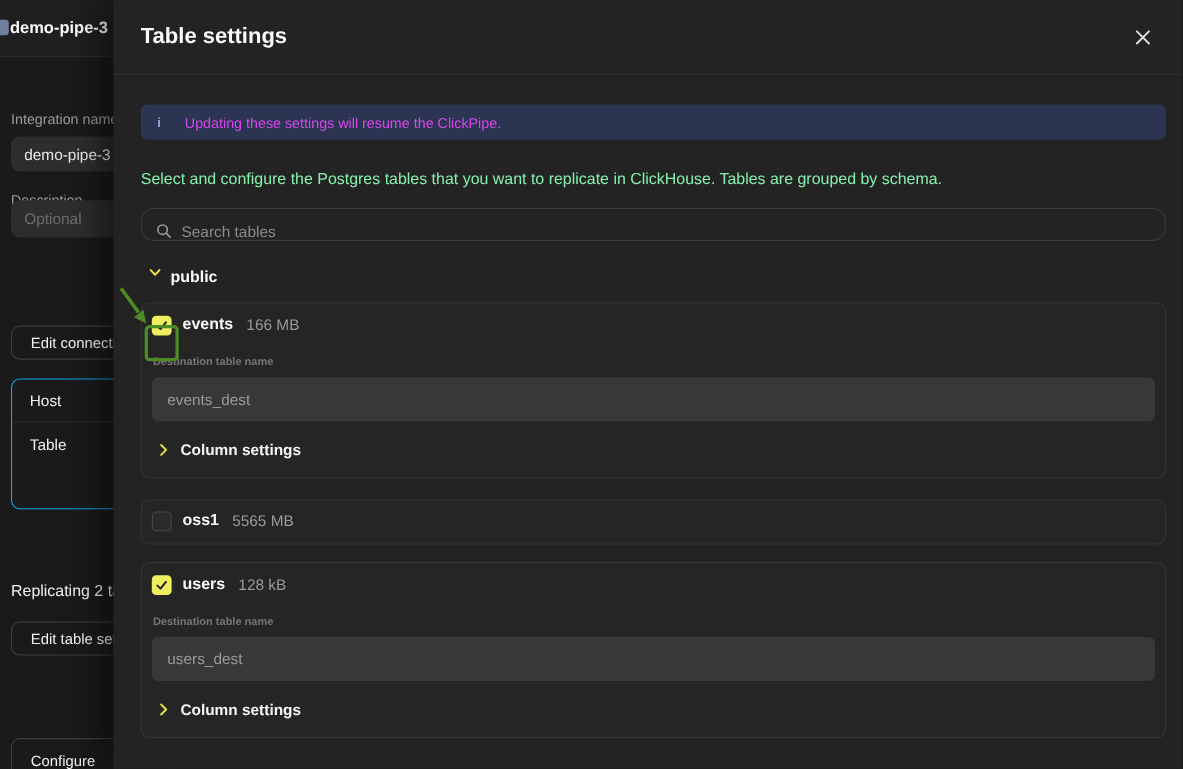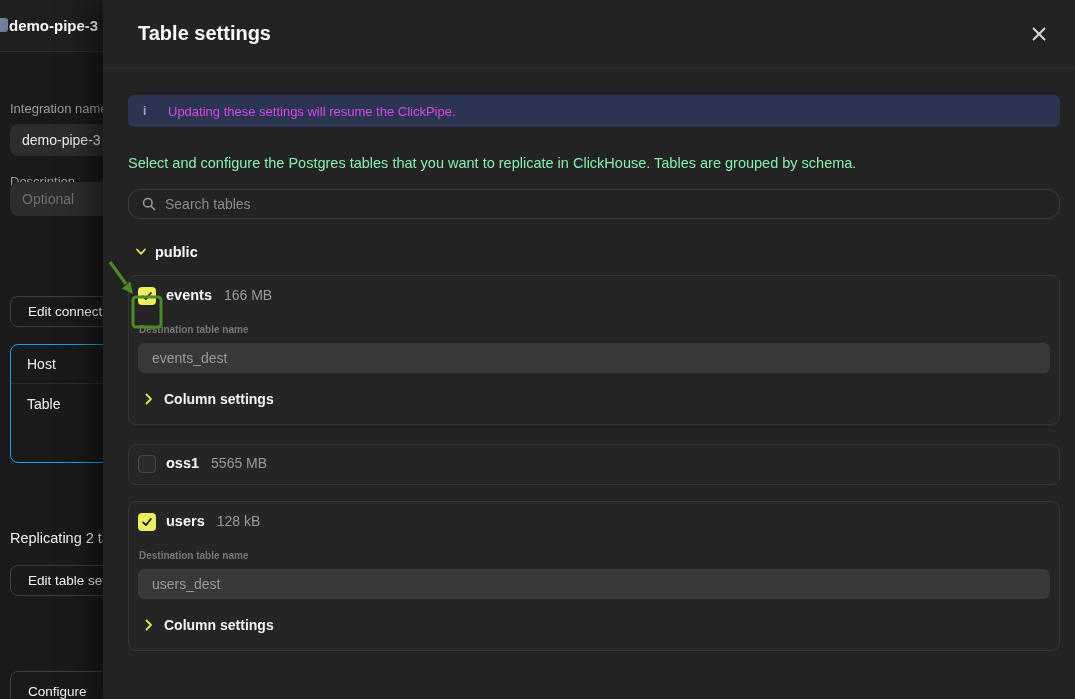--- a/index.html
+++ b/index.html
@@ -48,21 +48,21 @@
   .conn-row:last-child { border-bottom:none; }
   .replicating { position:absolute; left:10px; top:530px; font-size:14.5px; color:#f0f0f0; white-space:nowrap; }
 
   
   .modal {
     position:absolute; top:0; left:103px; width:972px; height:699px;
     background:#232323; box-shadow:-10px 0 28px rgba(0,0,0,.5);
   }
   .modal-header {
     height:68px; border-bottom:1px solid #303030;
-    display:flex; align-items:center; padding:0 24px 0 35px;
+    display:flex; align-items:center; padding:0 24px 0 25px;
   }
   .modal-title { font-size:20px; font-weight:700; color:#fbfbfb; flex:1; }
   .close-btn {
     width:24px; height:24px; display:flex; align-items:center; justify-content:center;
     background:none; border:none; cursor:pointer;
   }
   .modal-body { padding:0 15px 0 25px; }
 
   .banner {
     margin-top:27px; height:32px; background:#2b3450; border-radius:6px;
@@ -70,30 +70,30 @@
   }
   .banner-i {
     width:25px; font-size:12px; color:#94a5d4; font-weight:700; flex:0 0 auto;
   }
   .banner-text { font-size:13px; color:#d946ef; font-weight:500; }
 
   .modal-desc { margin-top:28px; font-size:14.5px; color:#86efac; }
 
   .search-box {
     margin-top:18px; height:30px; border:1px solid #3a3a3a; border-radius:12px;
-    display:flex; align-items:center; padding-left:12px; gap:8px; background:transparent;
+    display:flex; align-items:flex-end; padding-left:12px; gap:8px; background:transparent;
   }
   .search-input {
     flex:1; background:transparent; border:none; outline:none;
     font-size:14px; color:#e6e6e6; font-family:"Liberation Sans",sans-serif;
   }
   .search-input::placeholder { color:#8b8b8b; }
 
   .schema-row {
-    margin-top:25px; margin-left:7px; display:flex; align-items:center; gap:8px; cursor:pointer;
+    margin-top:25px; margin-left:7px; display:flex; gap:8px; cursor:pointer;
   }
   .schema-name { font-size:14.5px; font-weight:700; color:#fafafa; }
 
   .table-card {
     border:1px solid #353535; border-radius:8px; background:#252525;
   }
   .card-events { margin-top:15px; }
   .card-oss1   { margin-top:19px; }
   .card-users  { margin-top:16px; }
 
@@ -103,21 +103,21 @@
     width:18px; height:18px; border-radius:4px; flex:0 0 auto; cursor:pointer;
     display:flex; align-items:center; justify-content:center;
   }
   .checkbox.checked { background:#eeee5e; }
   .checkbox.unchecked { background:#2b2b2b; border:1.5px solid #484848; }
   .tbl-name { margin-left:10px; font-size:14.5px; font-weight:700; color:#fafafa; }
   .tbl-size { margin-left:12px; font-size:14px; color:#9a9a9a; }
 
   .dest-label { margin:19px 0 0 10px; font-size:10px; font-weight:600; color:#767676; }
   .dest-input {
-    display:block; margin:8px 9px 0 9px; width:calc(100% - 18px); height:30px;
+    display:block; margin:8px 9px 0 9px; width:calc(100% - 18px); height:40px;
     background:#383838; border:none; border-radius:6px;
     padding:0 14px; font-size:14px; color:#e6e6e6;
     font-family:"Liberation Sans",sans-serif;
   }
   .dest-input::placeholder { color:#9a9a9a; }
 
   .colset-row {
     margin:18px 0 0 16px; padding-bottom:17px;
     display:flex; align-items:center; gap:11px; cursor:pointer;
   }

